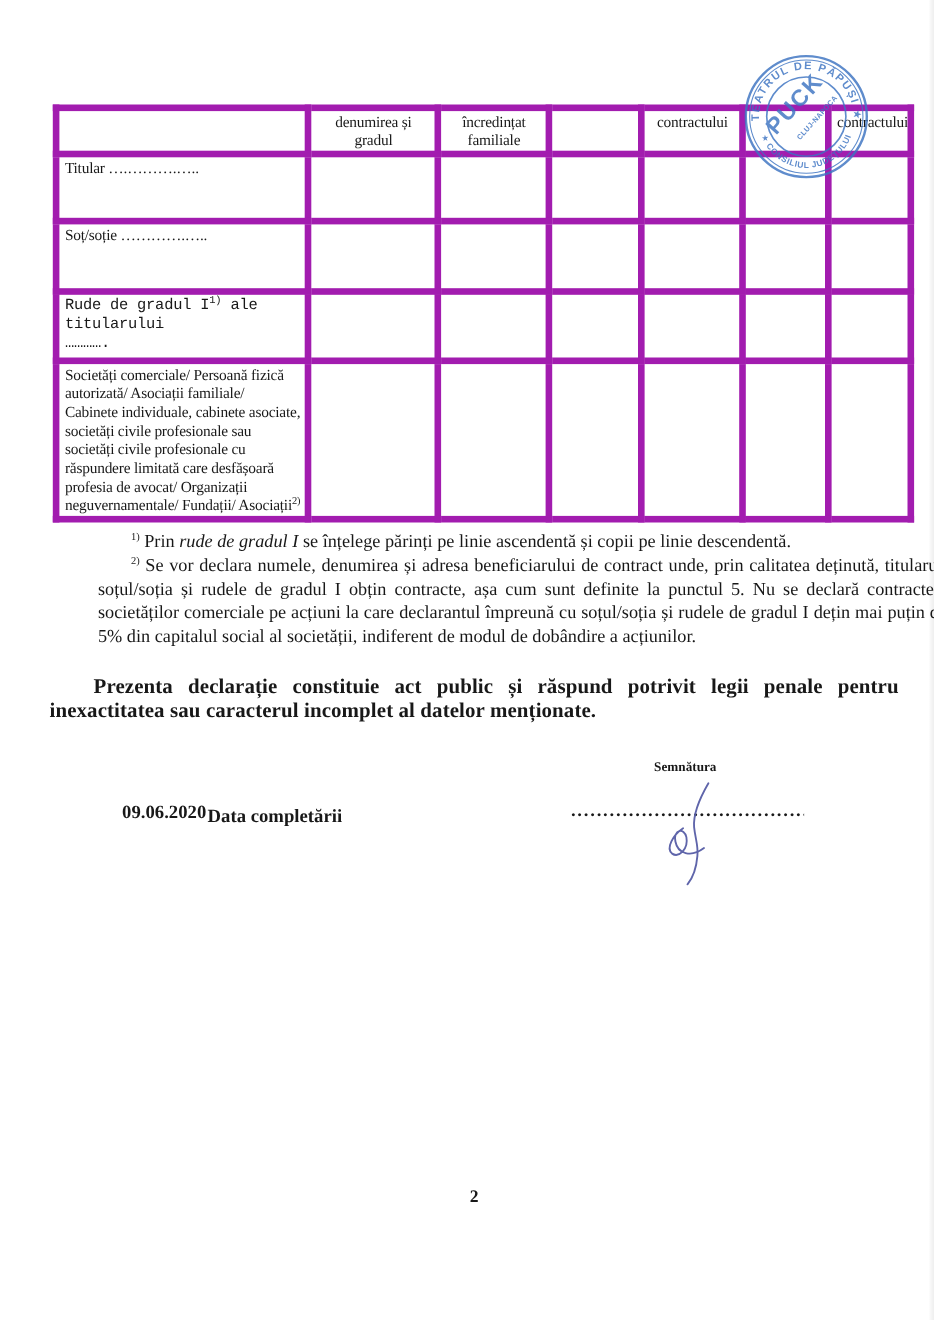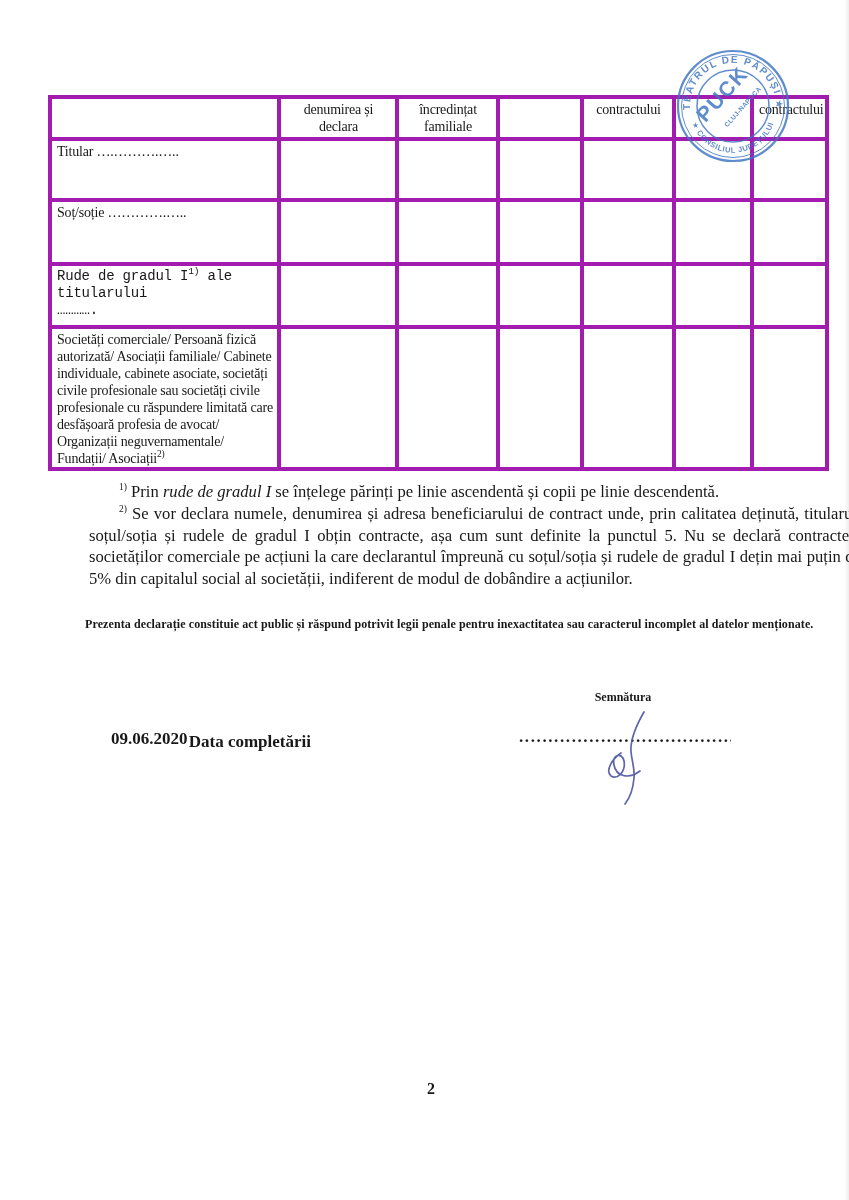--- a/index.html
+++ b/index.html
@@ -15,21 +15,21 @@
     content:"";position:absolute;top:0;right:0;width:5px;height:100%;
     background:linear-gradient(to right,rgba(0,0,0,0),rgba(0,0,0,0.07));
   }
 
   
   table.decl{
     position:absolute;left:48px;top:95px;
     width:777px;border-collapse:collapse;table-layout:fixed;
   }
   table.decl td{
-    border:4px solid #a21caf;
+    border:6px solid #a21caf;
     vertical-align:top;
     padding:2px 4px 0 5px;
     font-size:14px;line-height:17px;letter-spacing:-0.2px;
   }
   tr.h-header{height:42px;}
   tr.h-r0{height:61px;padding-left:38px;}
   tr.h-r1{height:64px;}
   tr.h-r2{height:63px;font-family:Liberation Mono, monospace;}
   tr.h-r3{height:138px;}
   td.hdr{ text-align:center;font-size:13.5px;line-height:19px;padding:1px 1px 0 1px;white-space:nowrap;overflow:hidden;}
@@ -39,21 +39,21 @@
   
   .footnotes{
     position:absolute;left:45px;top:481px;width:772px;
     font-size:16.6px;line-height:21.8px;text-align:justify;margin-left:44px;
   }
   .footnotes p{margin:0;text-indent:30px;}
 
   
   .declaration{
     position:absolute;left:45px;top:614px;width:772px;
-    font-weight:bold;font-size:12px;line-height:21.5px;
+    font-weight:bold;font-size:19px;line-height:21.5px;
     text-align:justify;text-indent:40px;margin:0;letter-spacing:0.1px;
   }
 
   
   .date-label{position:absolute;left:111px;top:732px;width:200px;text-align:right;font-weight:bold;font-size:17px;}
   .date-value{position:absolute;left:111px;top:729px;width:200px;text-align:left;font-weight:bold;font-size:17px;}
   .sig-label{position:absolute;left:523px;top:690px;width:200px;text-align:center;font-weight:bold;font-size:12px;}
   .sig-dots{
     position:absolute;left:519px;top:727px;width:212px;
     font-weight:bold;font-size:17px;letter-spacing:1.6px;
@@ -104,21 +104,21 @@
         <col style="width:75px">
     </colgroup>
     <tbody>
         <tr class="h-header">
       <td class="hdr">
             <div></div>
             <div></div>
           </td>
       <td class="hdr">
             <div>denumirea și</div>
-            <div>declara</div>
+            <div>gradul</div>
           </td>
       <td class="hdr">
             <div>încredințat</div>
             <div>familiale</div>
           </td>
       <td class="hdr">
             <div></div>
             <div></div>
           </td>
       <td class="hdr">

